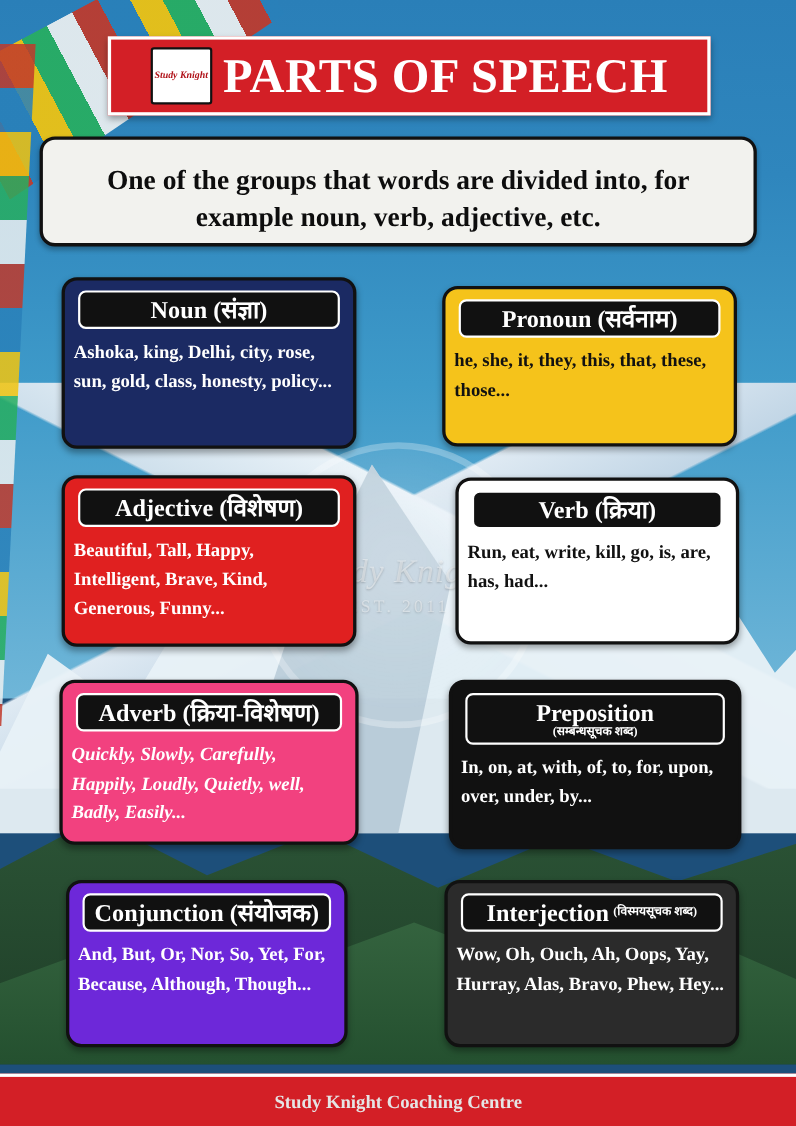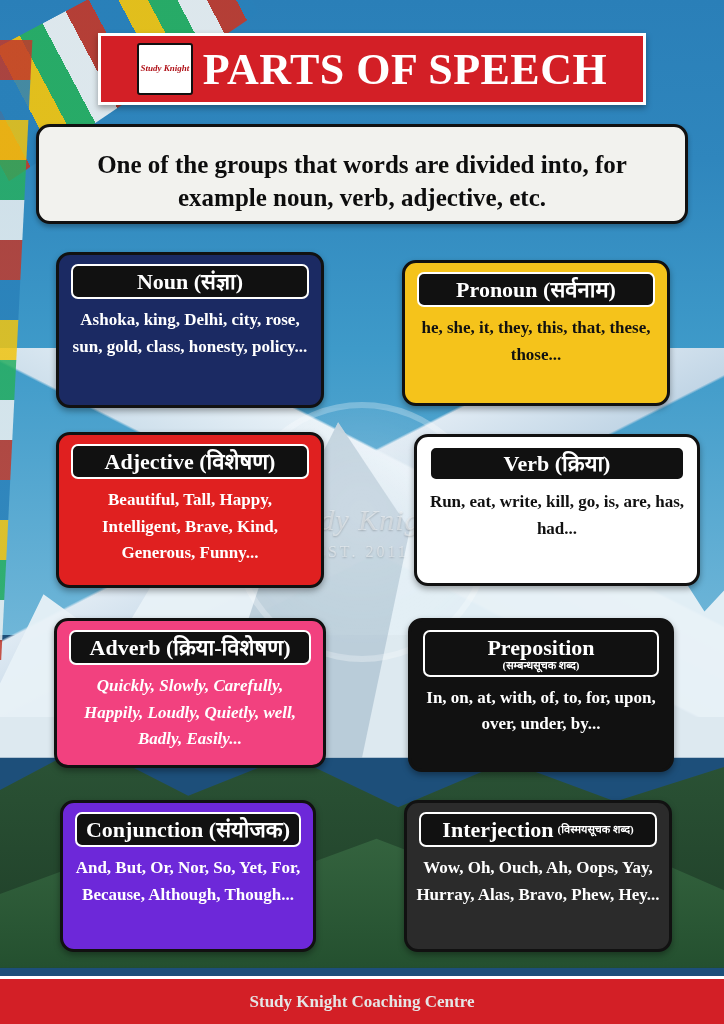--- a/index.html
+++ b/index.html
@@ -98,40 +98,40 @@
     position: absolute; left: 36px; top: 124px; width: 652px; height: 100px;
     background: #f2f2ee; border: 3px solid #111; border-radius: 14px;
     display: flex; align-items: flex-end; justify-content: center;
     text-align: center; padding: 6px 18px;
     box-shadow: 0 3px 5px rgba(0,0,0,.3);
   }
   .subtitle-text { font-size: 25px; font-weight: bold; color: #0d0d0d; line-height: 1.35; }
 
   .card {
     position: absolute; border: 3px solid #111; border-radius: 14px;
-    padding: 9px 8px 12px; text-align: center;
+    padding: 9px 8px 12px; text-align: left;
     box-shadow: 0 3px 6px rgba(0,0,0,.35);
   }
   .card-head {
     background: #111; color: #fff; border: 2px solid #fff;
     border-radius: 7px; padding: 3px 8px; margin: 0 4px 8px;
     font-size: 22px; font-weight: bold; line-height: 1.15;
     display: flex; align-items: center; justify-content: center; gap: 4px;
   }
   .head-sub { font-size: 11px; font-weight: bold; line-height: 1.05; }
   .card-body { font-size: 17px; font-weight: bold; line-height: 1.55; }
 
   
   #card-noun         { left: 56px;  top: 252px;  width: 268px; height: 156px; background:#1b2a63; }
   #card-noun .card-body { color:#ffffff; }
   #card-pronoun      { left: 402px; top: 260px;  width: 268px; height: 146px; background:#f5c31b; }
   #card-pronoun .card-body { color:#111; }
   #card-adjective    { left: 56px;  top: 432px;  width: 268px; height: 156px; background:#e02020; }
   #card-adjective .card-body { color:#ffffff; }
-  #card-verb         { left: 414px; top: 434px;  width: 286px; height: 152px; background:#ffffff; }
+  #card-verb         { left: 414px; top: 434px;  width: 258px; height: 152px; background:#ffffff; }
   #card-verb .card-body { color:#111; }
   #card-adverb       { left: 54px;  top: 618px;  width: 272px; height: 150px; background:#f2417f; }
   #card-adverb .card-body { color:#ffffff;font-style:italic; }
   #card-preposition  { left: 408px; top: 618px;  width: 266px; height: 154px; background:#111111; }
   #card-preposition .card-body { color:#ffffff; }
   #card-conjunction  { left: 60px;  top: 800px;  width: 256px; height: 152px; background:#6d28d9; }
   #card-conjunction .card-body { color:#ffffff; }
   #card-interjection { left: 404px; top: 800px;  width: 268px; height: 152px; background:#2b2b2b; }
   #card-interjection .card-body { color:#ffffff; }
 

